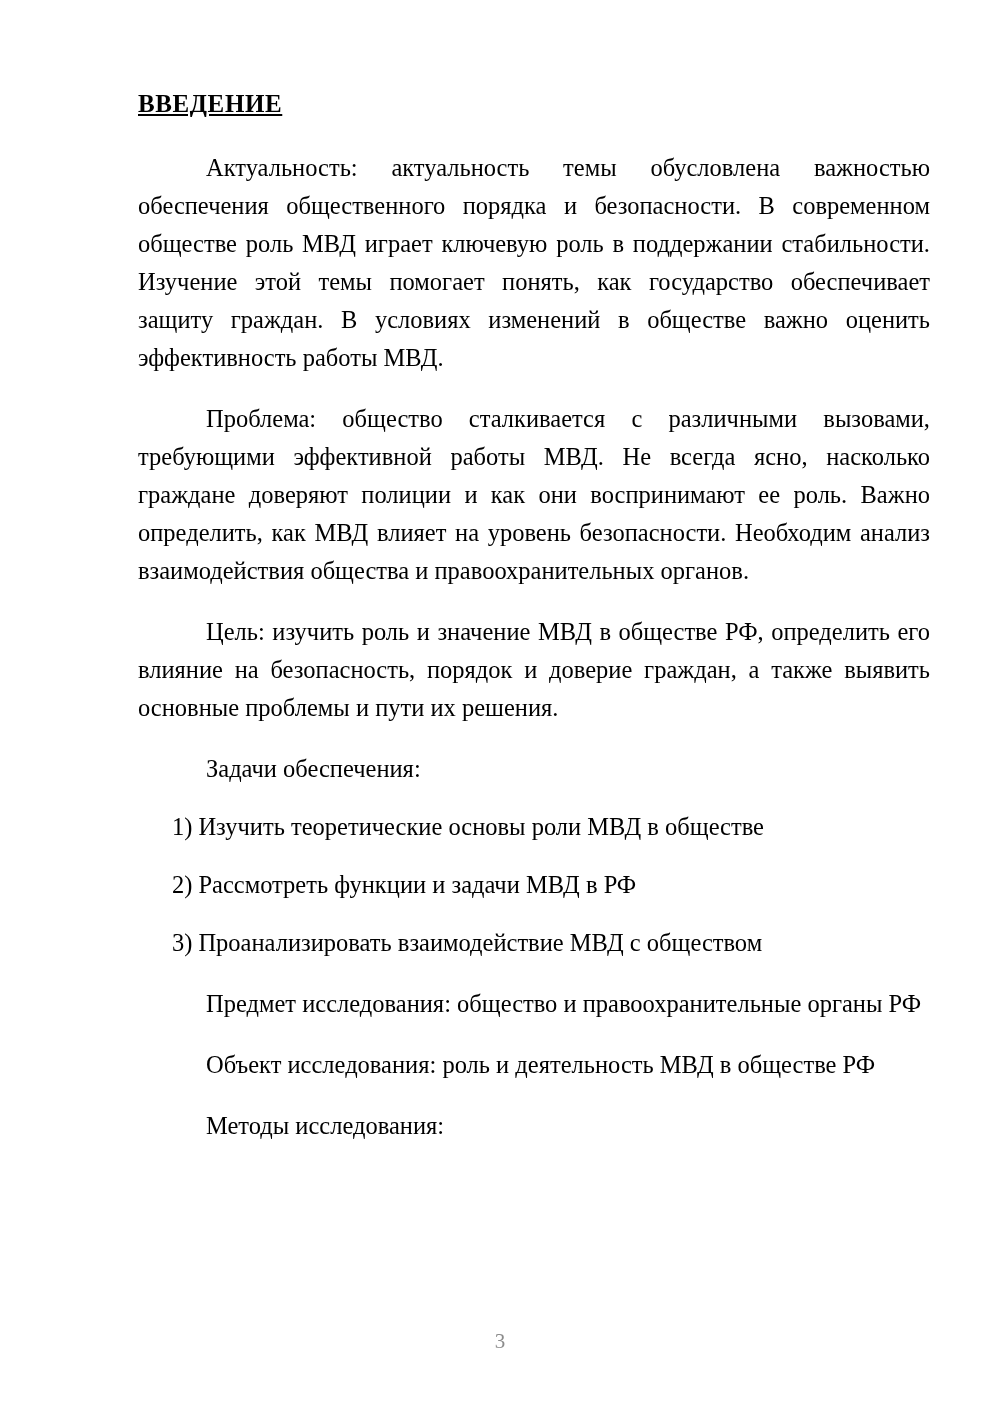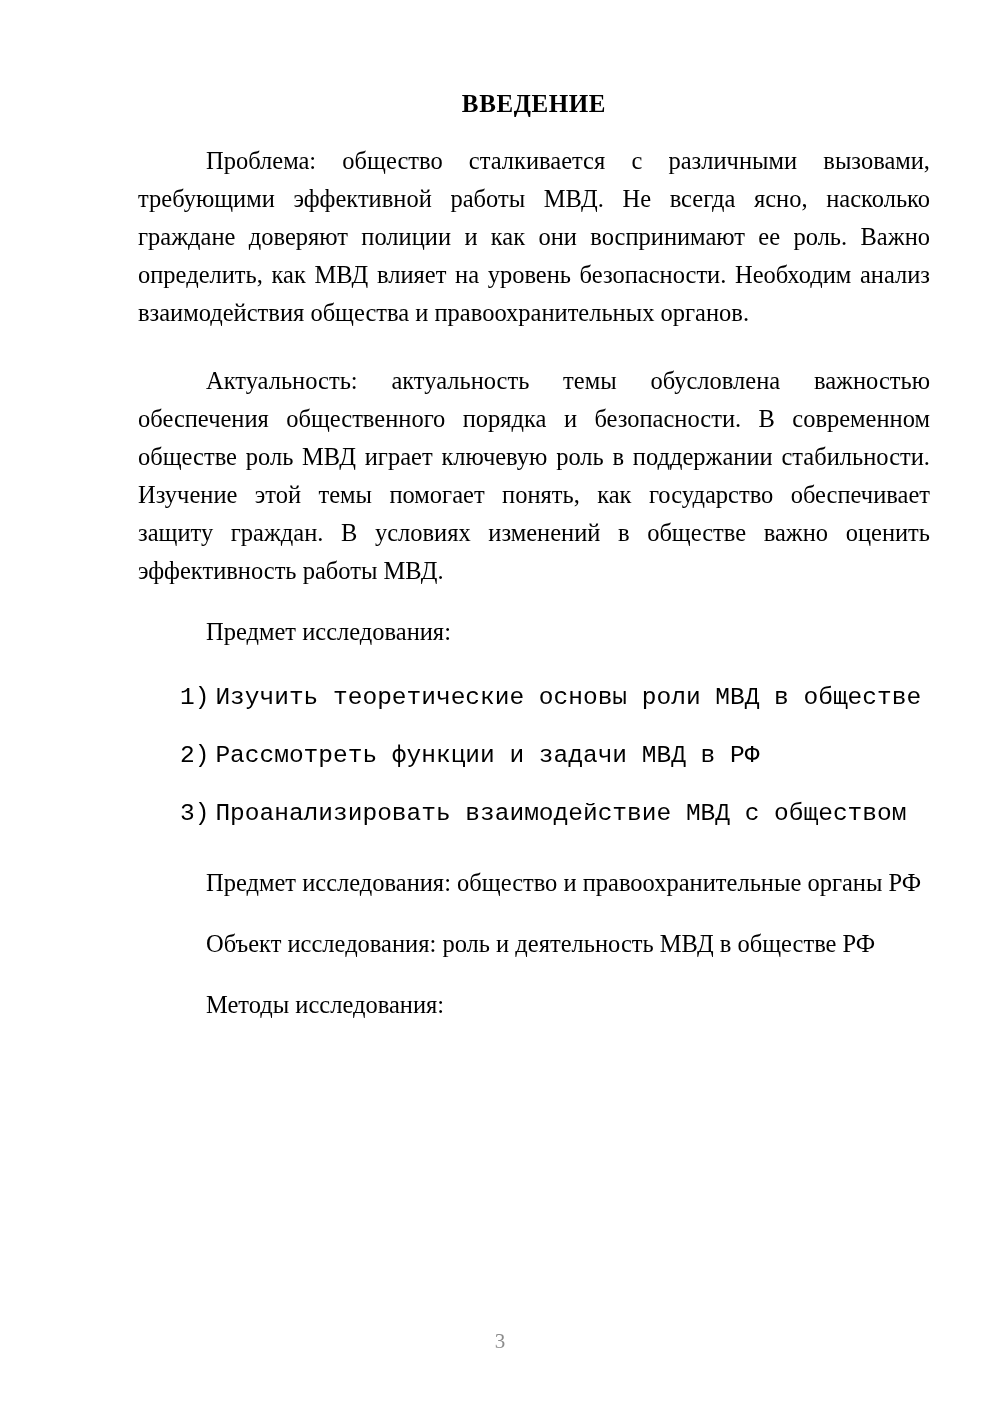--- a/index.html
+++ b/index.html
@@ -24,25 +24,26 @@
   .content {
     position: absolute;
     left: 138px;
     top: 0;
     width: 792px;
   }
 
   .doc-title {
     font-size: 25px;
     font-weight: bold;
-    text-align: center;
+    text-align: left;
     letter-spacing: 0.6px;
     margin: 0;
     padding-top: 88px;
     line-height: 1.25;
+    text-decoration: underline;
   }
 
   .para {
     font-size: 24.5px;
     line-height: 38px;
     text-align: justify;
     text-justify: inter-word;
     text-indent: 68px;
     margin: 0;
     padding-top: 23px;
@@ -53,23 +54,22 @@
     padding-top: 30px;
   }
 
   
   .para-short {
     text-align: left;
   }
 
   .list {
     list-style: none;
-    margin: 8px;
+    margin: 0;
     padding: 0;
-    font-family: Liberation Mono, monospace;
   }
 
   .list-item {
     font-size: 24.5px;
     line-height: 38px;
     text-align: left;
     margin: 0;
     padding-top: 20px;
     padding-left: 34px;
   }
@@ -90,26 +90,27 @@
   }
 </style>
 </head>
 <body>
 
 <div class="page">
   <div class="content">
 
     <h1 class="doc-title">ВВЕДЕНИЕ</h1>
 
+    <p class="para para-first">Актуальность: актуальность темы обусловлена важностью обеспечения общественного порядка и безопасности. В современном обществе роль МВД играет ключевую роль в поддержании стабильности. Изучение этой темы помогает понять, как государство обеспечивает защиту граждан. В условиях изменений в обществе важно оценить эффективность работы МВД.</p>
+
     <p class="para">Проблема: общество сталкивается с различными вызовами, требующими эффективной работы МВД. Не всегда ясно, насколько граждане доверяют полиции и как они воспринимают ее роль. Важно определить, как МВД влияет на уровень безопасности. Необходим анализ взаимодействия общества и правоохранительных органов.</p>
 
-    <p class="para para-first">Актуальность: актуальность темы обусловлена важностью обеспечения общественного порядка и безопасности. В современном обществе роль МВД играет ключевую роль в поддержании стабильности. Изучение этой темы помогает понять, как государство обеспечивает защиту граждан. В условиях изменений в обществе важно оценить эффективность работы МВД.</p>
+    <p class="para">Цель: изучить роль и значение МВД в обществе РФ, определить его влияние на безопасность, порядок и доверие граждан, а также выявить основные проблемы и пути их решения.</p>
 
-
-    <p class="para para-short">Предмет исследования:</p>
+    <p class="para para-short">Задачи обеспечения:</p>
 
     <ol class="list">
       <li class="list-item">
         <span class="num">1)</span><span>Изучить теоретические основы роли МВД в обществе</span>
       </li>
       <li class="list-item">
         <span class="num">2)</span><span>Рассмотреть функции и задачи МВД в РФ</span>
       </li>
       <li class="list-item">
         <span class="num">3)</span><span>Проанализировать взаимодействие МВД с обществом</span>

